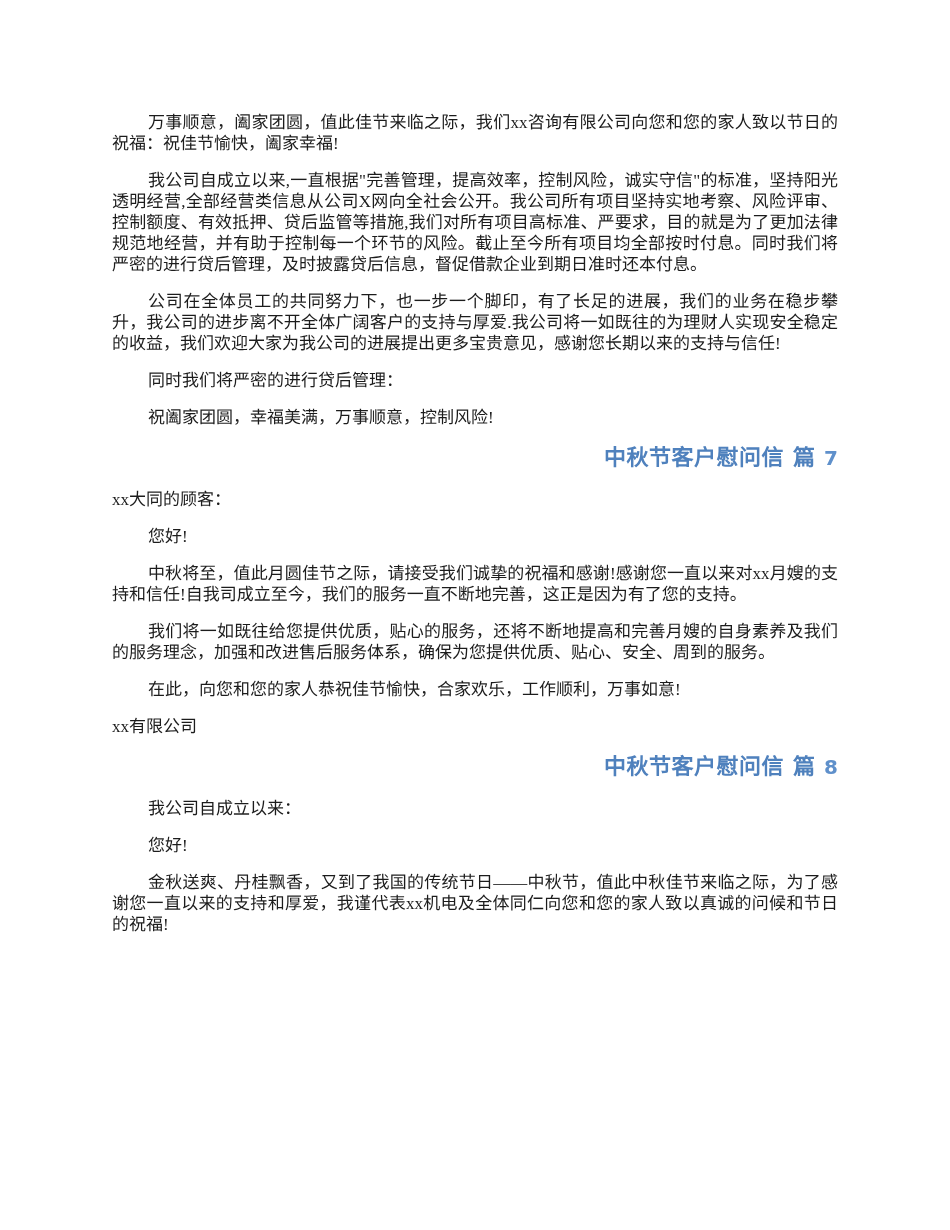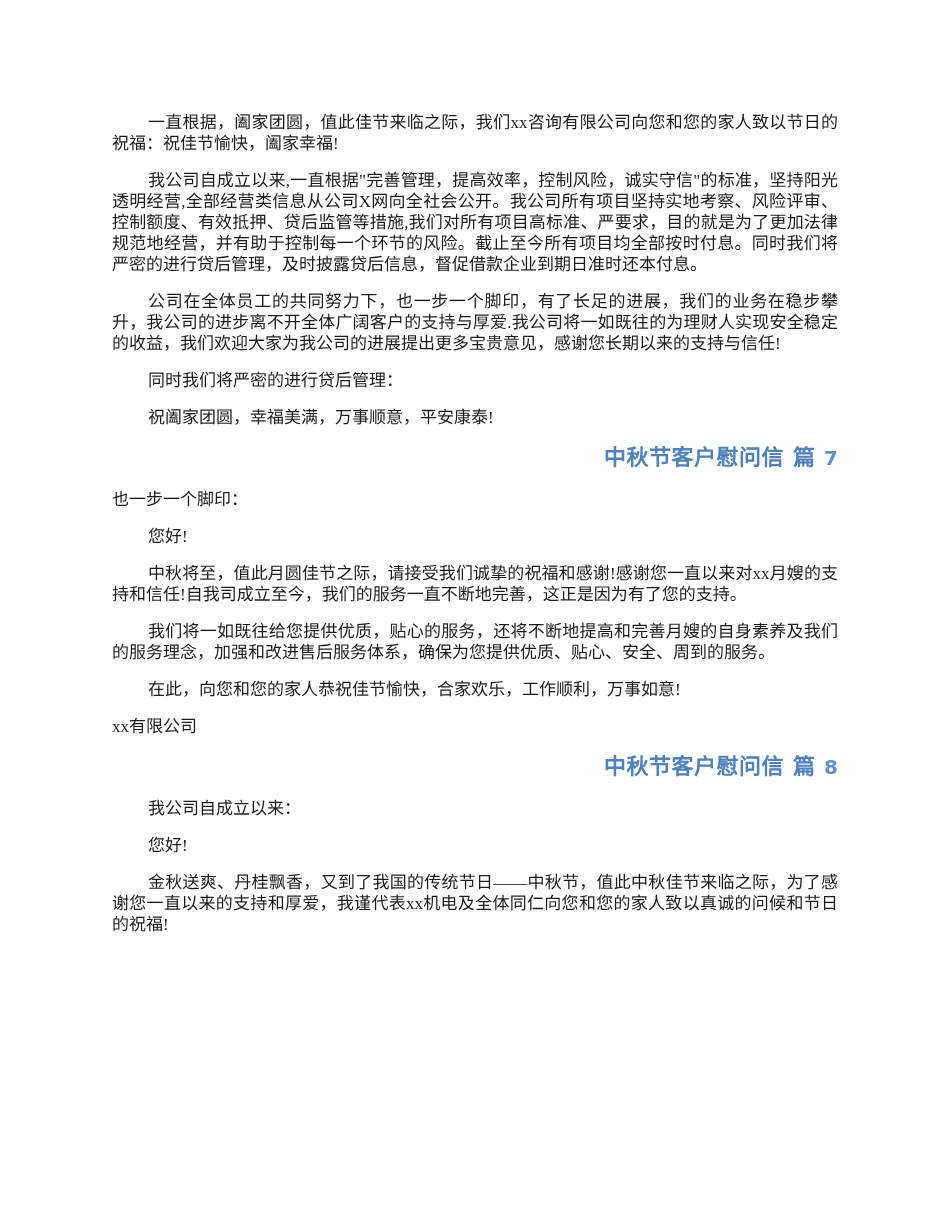--- a/index.html
+++ b/index.html
@@ -49,27 +49,27 @@
     font-family: "DejaVu Sans", sans-serif;
     font-size: 20px;
     color: #5f90cb;
   }
 </style>
 </head>
 <body>
 
 <div class="page">
   <div class="doc" id="doc">
-      <p class="indent">一直根据，阖家团圆，值此佳节来临之际，我们xx咨询有限公司向您和您的家人致以节日的祝福：祝佳节愉快，阖家幸福!</p>
+      <p class="indent">万事顺意，阖家团圆，值此佳节来临之际，我们xx咨询有限公司向您和您的家人致以节日的祝福：祝佳节愉快，阖家幸福!</p>
       <p class="indent">我公司自成立以来,一直根据"完善管理，提高效率，控制风险，诚实守信"的标准，坚持阳光透明经营,全部经营类信息从公司X网向全社会公开。我公司所有项目坚持实地考察、风险评审、控制额度、有效抵押、贷后监管等措施,我们对所有项目高标准、严要求，目的就是为了更加法律规范地经营，并有助于控制每一个环节的风险。截止至今所有项目均全部按时付息。同时我们将严密的进行贷后管理，及时披露贷后信息，督促借款企业到期日准时还本付息。</p>
       <p class="indent">公司在全体员工的共同努力下，也一步一个脚印，有了长足的进展，我们的业务在稳步攀升，我公司的进步离不开全体广阔客户的支持与厚爱.我公司将一如既往的为理财人实现安全稳定的收益，我们欢迎大家为我公司的进展提出更多宝贵意见，感谢您长期以来的支持与信任!</p>
       <p class="indent">同时我们将严密的进行贷后管理：</p>
-      <p class="indent">祝阖家团圆，幸福美满，万事顺意，平安康泰!</p>
+      <p class="indent">祝阖家团圆，幸福美满，万事顺意，控制风险!</p>
       <h2><span>中秋节客户慰问信</span><span class="num">篇</span><span class="num num-digit">7</span></h2>
-      <p>也一步一个脚印：</p>
+      <p>xx大同的顾客：</p>
       <p class="indent">您好!</p>
       <p class="indent">中秋将至，值此月圆佳节之际，请接受我们诚挚的祝福和感谢!感谢您一直以来对xx月嫂的支持和信任!自我司成立至今，我们的服务一直不断地完善，这正是因为有了您的支持。</p>
       <p class="indent">我们将一如既往给您提供优质，贴心的服务，还将不断地提高和完善月嫂的自身素养及我们的服务理念，加强和改进售后服务体系，确保为您提供优质、贴心、安全、周到的服务。</p>
       <p class="indent">在此，向您和您的家人恭祝佳节愉快，合家欢乐，工作顺利，万事如意!</p>
       <p>xx有限公司</p>
       <h2><span>中秋节客户慰问信</span><span class="num">篇</span><span class="num num-digit">8</span></h2>
       <p class="indent">我公司自成立以来：</p>
       <p class="indent">您好!</p>
       <p class="indent">金秋送爽、丹桂飘香，又到了我国的传统节日——中秋节，值此中秋佳节来临之际，为了感谢您一直以来的支持和厚爱，我谨代表xx机电及全体同仁向您和您的家人致以真诚的问候和节日的祝福!</p>
     </div>

